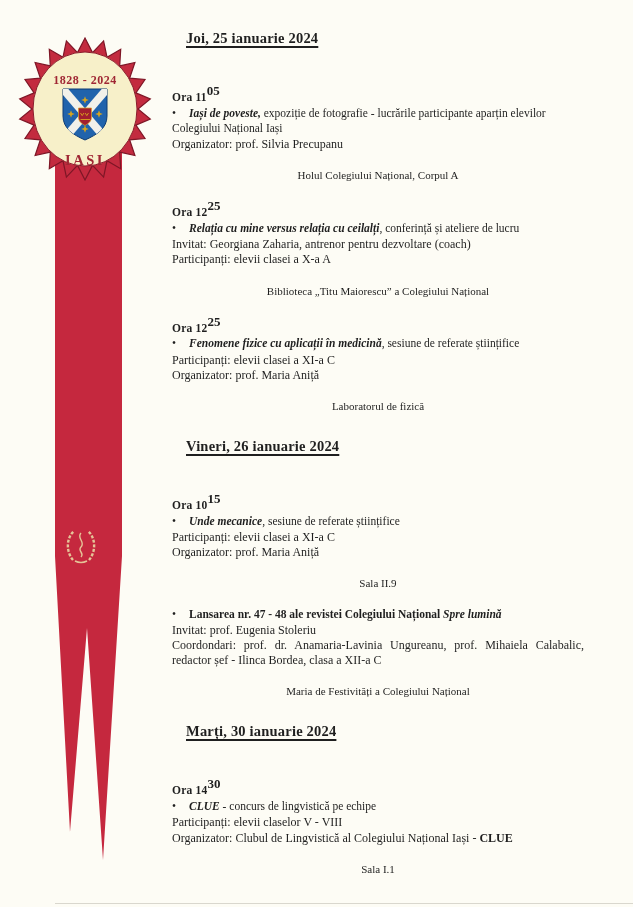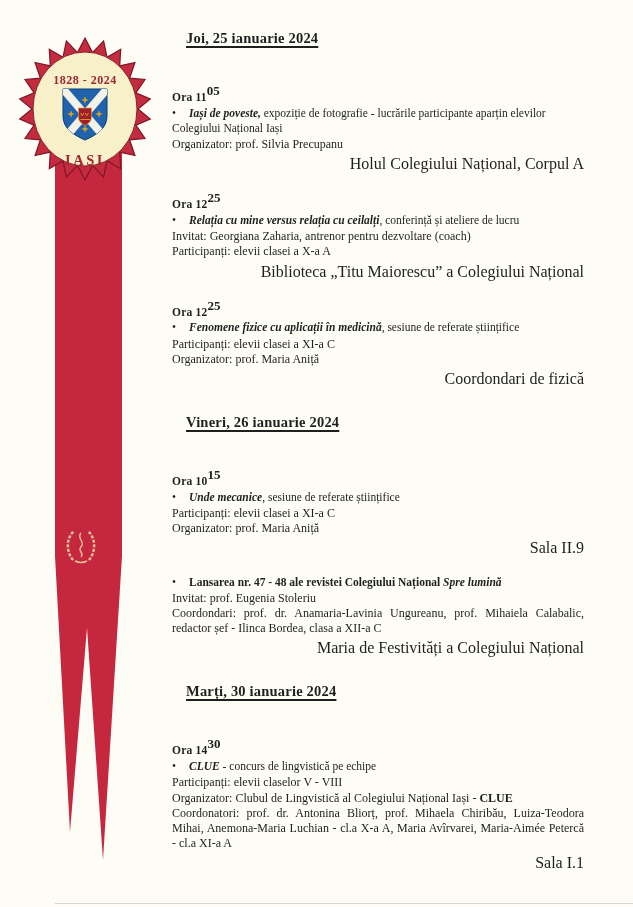--- a/index.html
+++ b/index.html
@@ -24,21 +24,21 @@
   .day-section + .day-section{margin-top:26px;}
   .event{margin-bottom:18px;}
   .time{font-size:11.5px;font-weight:bold;margin-bottom:3px;letter-spacing:.2px;}
   .time sup{font-size:13px;font-weight:bold;position:relative;top:-1px;letter-spacing:0;}
   .eline{font-size:11.5px;line-height:1.32;margin-bottom:1px;}
   .bullet{margin-right:13px;}
   .seg.bi{font-weight:bold;font-style:italic;text-align:right;}
   .seg.b{font-weight:bold;}
   .detail{font-size:12px;line-height:1.26;}
   .detail.justify{text-align:justify;}
-  .location{font-size:16px;text-align:right;margin-top:3px;}
+  .location{font-size:11px;text-align:center;margin-top:17px;}
 </style>
 </head>
 <body>
 
 <svg class="ribbon-svg" width="633" height="907" viewBox="0 0 633 907">
   <polygon points="55,120 122,120 122,556 103,860 87,628 70,832 55,556" fill="#c5283e"></polygon>
 </svg>
 
 <svg class="wreath-svg" width="36" height="42" viewBox="0 0 36 42">
   <g fill="none" stroke="#e9d6a2">
@@ -91,21 +91,21 @@
         <div class="eline"><span class="bullet">•</span><span class="seg bi">Relația cu mine versus relația cu ceilalți</span><span class="seg r">, conferință și ateliere de lucru</span></div>
         <div class="detail">Invitat: Georgiana Zaharia, antrenor pentru dezvoltare (coach)</div>
         <div class="detail">Participanți: elevii clasei a X-a A</div>
         <div class="location">Biblioteca „Titu Maiorescu” a Colegiului Național</div>
       </div>
       <div class="event">
         <div class="time"><span>Ora 12</span><sup>25</sup></div>
         <div class="eline"><span class="bullet">•</span><span class="seg bi">Fenomene fizice cu aplicații în medicină</span><span class="seg r">, sesiune de referate științifice</span></div>
         <div class="detail">Participanți: elevii clasei a XI-a C</div>
         <div class="detail">Organizator: prof. Maria Aniță</div>
-        <div class="location">Coordondari de fizică</div>
+        <div class="location">Laboratorul de fizică</div>
       </div>
     </section>
     <section class="day-section">
       <div class="day-heading">Vineri, 26 ianuarie 2024</div>
       <div class="event">
         <div class="time"><span>Ora 10</span><sup>15</sup></div>
         <div class="eline"><span class="bullet">•</span><span class="seg bi">Unde mecanice</span><span class="seg r">, sesiune de referate științifice</span></div>
         <div class="detail">Participanți: elevii clasei a XI-a C</div>
         <div class="detail">Organizator: prof. Maria Aniță</div>
         <div class="location">Sala II.9</div>
@@ -117,19 +117,18 @@
         <div class="location">Maria de Festivități a Colegiului Național</div>
       </div>
     </section>
     <section class="day-section">
       <div class="day-heading">Marți, 30 ianuarie 2024</div>
       <div class="event">
         <div class="time"><span>Ora 14</span><sup>30</sup></div>
         <div class="eline"><span class="bullet">•</span><span class="seg bi">CLUE</span><span class="seg r"> - concurs de lingvistică pe echipe</span></div>
         <div class="detail">Participanți: elevii claselor V - VIII</div>
         <div class="detail"><span class="seg r">Organizator: Clubul de Lingvistică al Colegiului Național Iași - </span><span class="seg b">CLUE</span></div>
-        <div class="detail justify">Coordonatori: prof. dr. Antonina Bliorț, prof. Mihaela Chiribău, Luiza-Teodora Mihai, Anemona-Maria Luchian - cl.a X-a A, Maria Avîrvarei, Maria-Aimée Petercă - cl.a XI-a A</div>
         <div class="location">Sala I.1</div>
       </div>
     </section>
   </div>
 
 <div class="scan-edge"></div>
 
 </body></html>

